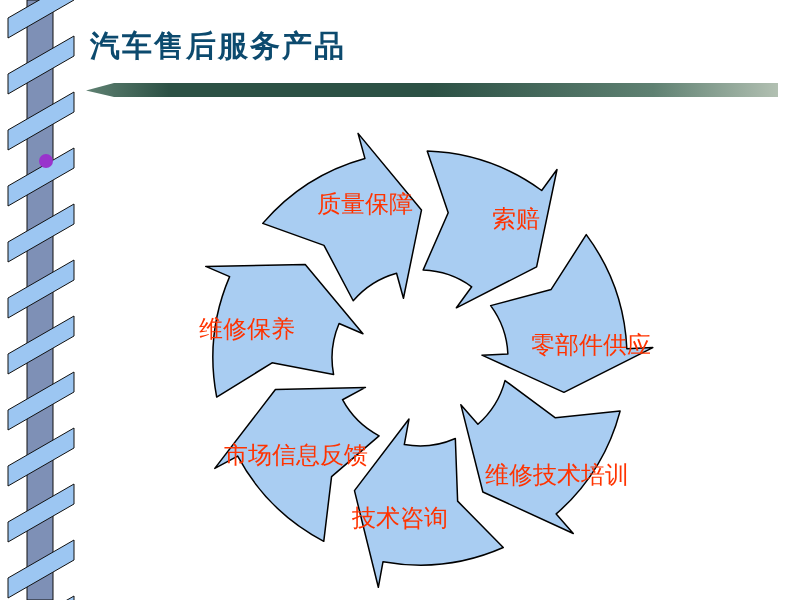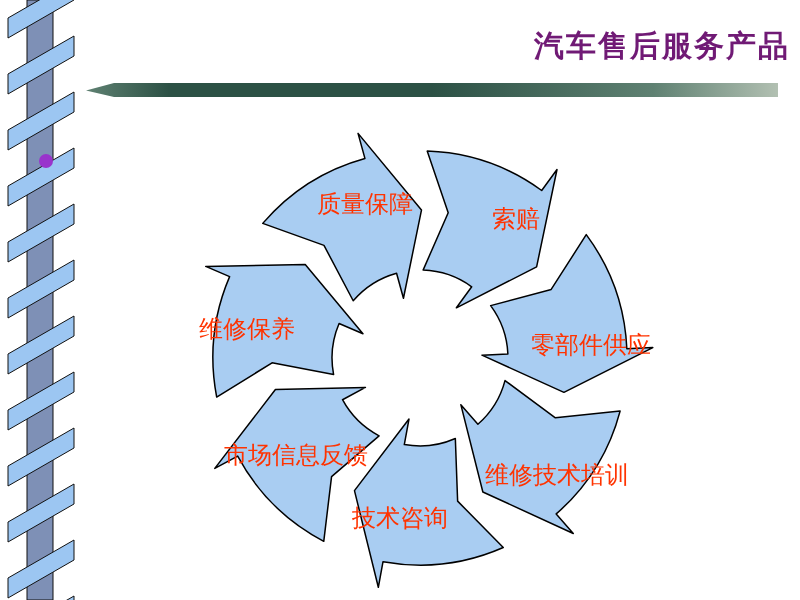--- a/index.html
+++ b/index.html
@@ -1,22 +1,22 @@
 <!DOCTYPE html>
 <html><head>
 <meta charset="utf-8">
 <style>
   html,body{margin:0;padding:0;background:#fff;}
   .slide{
     position:relative;width:800px;height:600px;background:#fff;overflow:hidden;
     font-family:"Liberation Sans",sans-serif;
   }
   .title{
-    position:absolute;top:26px;left:90px;right:10px;text-align:right;
-    font-size:30px;font-weight:bold;color:#701a75;letter-spacing:2px;
+    position:absolute;top:26px;left:90px;right:10px;text-align:left;
+    font-size:30px;font-weight:bold;color:#0c4a6e;letter-spacing:2px;
   }
   .canvas{position:absolute;left:0;top:0;width:800px;height:600px;}
   .cycle-label{font-size:24px;font-family:"Liberation Sans",sans-serif;}
 </style>
 </head>
 <body>
 
 <div class="slide">
 
   <div class="title">汽车售后服务产品</div>

